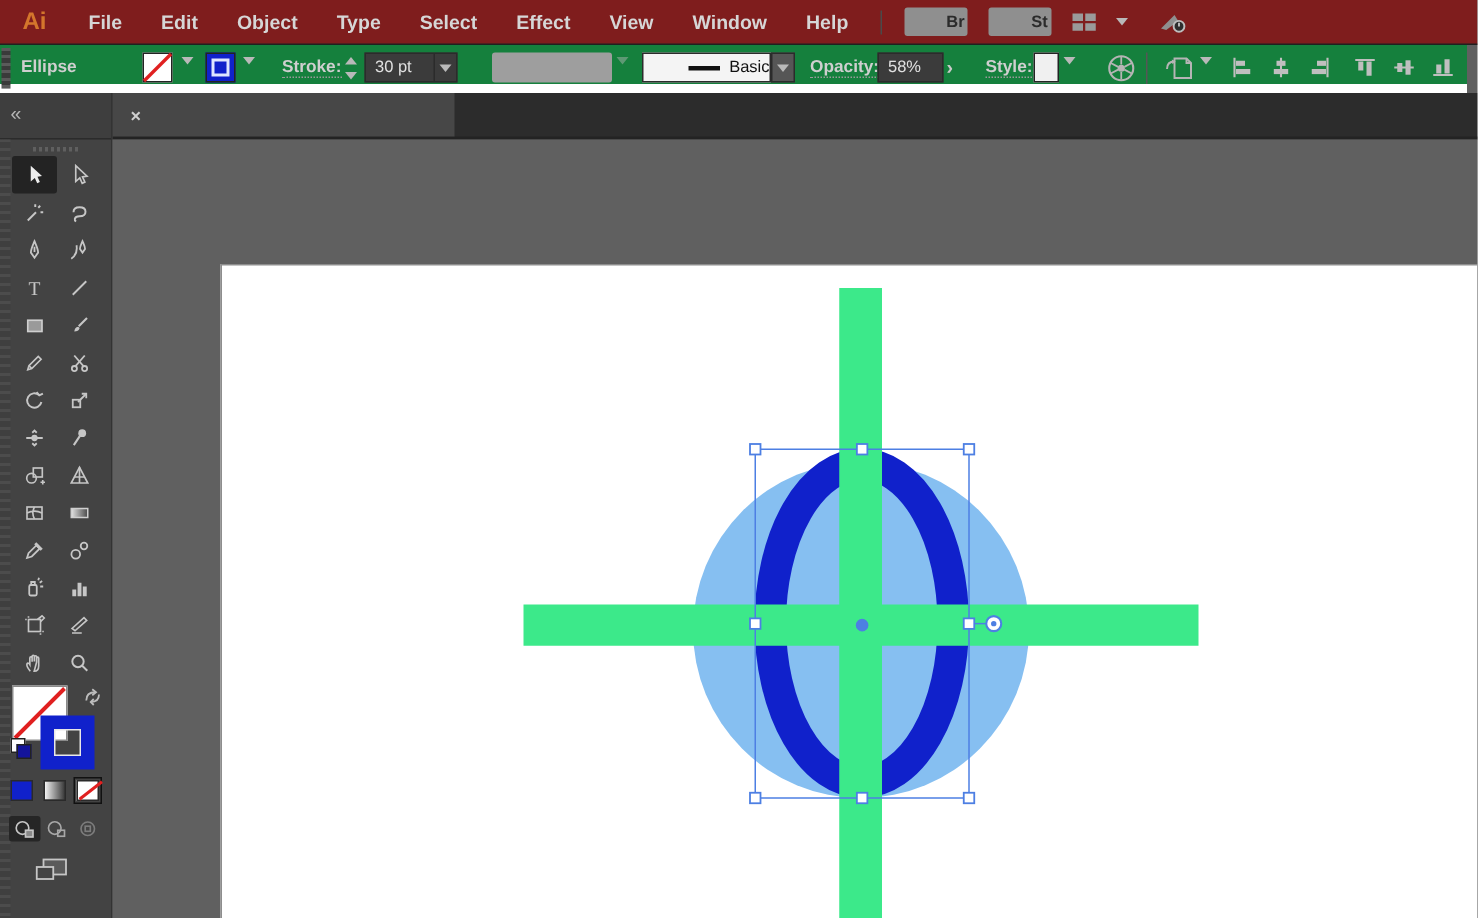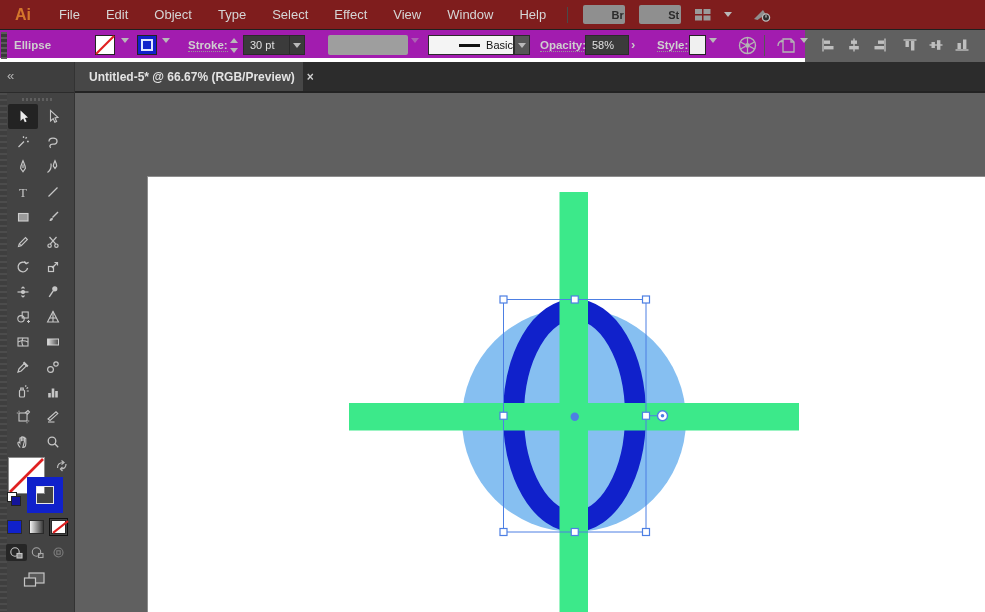--- a/index.html
+++ b/index.html
@@ -3,29 +3,29 @@
 <meta charset="utf-8">
 <style>
   html,body{margin:0;padding:0;}
   body{width:985px;height:612px;position:relative;overflow:hidden;
        background:#606060;font-family:"Liberation Sans",sans-serif;
        -webkit-font-smoothing:antialiased;}
   
   .menubar{position:absolute;left:0;top:0;width:985px;height:30px;background:#7f1d1d;
            border-bottom:1px solid #202020;display:flex;align-items:center;color:#d6d6d6;font-size:13px;box-sizing:border-box;}
   .ai-logo{width:46px;text-align:center;font-weight:bold;font-size:16px;color:#d4762c;}
-  .menu-item{padding:0 13px;line-height:29px;cursor:default;}
+  .menu-item{padding:0 13px;line-height:29px;cursor:default;font-weight:bold;}
   .mb-sep{width:1px;height:16px;background:#4a4a4a;margin:0 8px;}
   .badge{width:15px;height:19px;background:#8f8f8f;color:#2b2b2b;font-size:11px;font-weight:bold;
          display:flex;align-items:center;justify-content:center;border-radius:2px;margin:0 7px;padding-left:27px;}
   .mb-icon{margin:0 6px;display:flex;align-items:center;}
   .chev{width:0;height:0;border-left:4px solid transparent;border-right:4px solid transparent;border-top:5px solid #b9b9b9;}
   
-  .controlbar{position:absolute;left:0;top:30px;width:805px;height:32px;background:#a21caf;
-              border-bottom:4px solid #ffffff;box-sizing:border-box;color:#cfcfcf;font-size:12px;}
+  .controlbar{position:absolute;left:0;top:30px;width:978px;height:32px;background:#15803d;
+              border-bottom:6px solid #ffffff;box-sizing:border-box;color:#cfcfcf;font-size:12px;}
   .cb-grip{position:absolute;left:1px;top:2px;width:6px;height:27px;
            background:repeating-linear-gradient(180deg,#5a5a5a 0 2px,#3a3a3a 2px 5px);}
   .cb-label{position:absolute;top:9px;font-weight:bold;font-size:11.5px;}
   .cb-link{border-bottom:1px dotted #9a9a9a;cursor:default;}
   .swatch{position:absolute;top:5px;width:20px;height:20px;border:1px solid #232323;box-sizing:border-box;}
   .sw-none{background:#fff;}
   .sw-none svg{position:absolute;left:-1px;top:-1px;}
   .sw-strokeproxy{background:#1021cb;display:flex;align-items:center;justify-content:center;}
   .sw-strokeproxy .ring{width:8px;height:8px;border:2px solid #dfe6ff;}
   .cb-chev{position:absolute;top:13px;}
@@ -240,21 +240,20 @@
     <svg width="16" height="16" viewBox="0 0 16 16">
         <line x1="1.5" y1="13" x2="14.5" y2="13" stroke="#bfbfbf" stroke-width="1.4"></line>
     <rect x="3.5" y="6" width="3.4" height="6" fill="#bfbfbf"></rect>
         <rect x="9" y="2.5" width="3.4" height="9.5" fill="#bfbfbf"></rect>
       </svg>
   </span>
 </div>
 
 <div class="tabbar">
   <div class="tab">
-    <span class="tab-title">Untitled-5* @ 66.67% (RGB/Preview)</span>
     <span class="tab-close">×</span>
   </div>
 </div>
 
 <div class="leftcol">
   <div class="lc-head">
     <span>«</span>
   </div>
   <div class="lc-strip"></div>
   <div class="lc-grip"></div>

